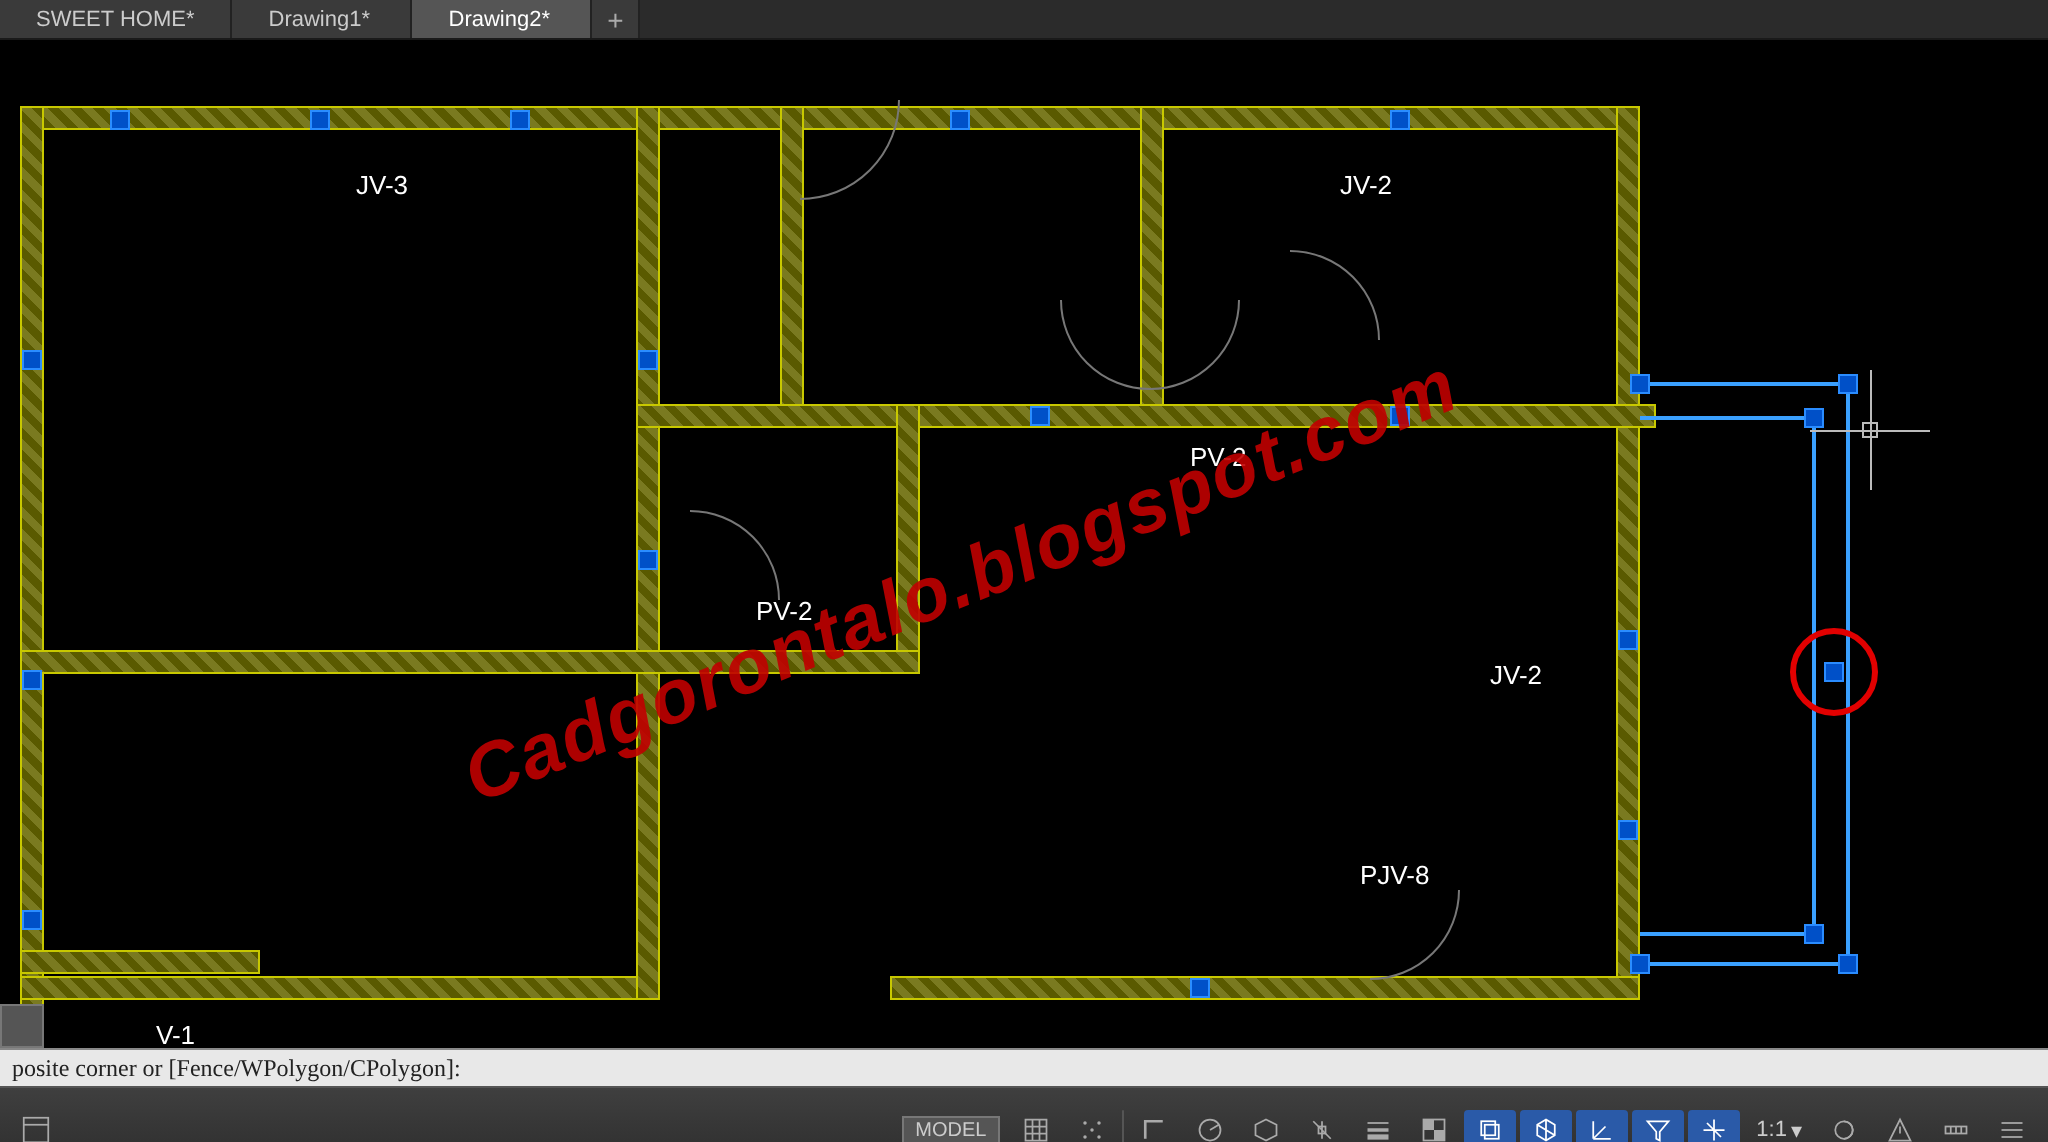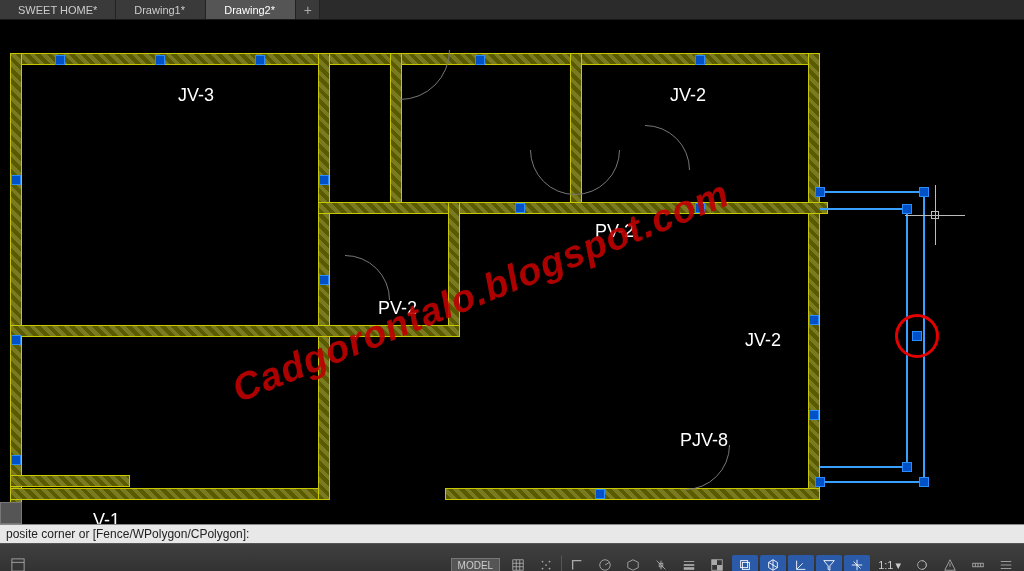--- a/index.html
+++ b/index.html
@@ -66,21 +66,21 @@
   }
   
   .sel-line {
     position: absolute;
     background: #3aa0ff;
   }
   
   .label {
     position: absolute;
     color: #fff;
-    font-size: 18px;
+    font-size: 13px;
     white-space: nowrap;
   }
   
   .arc {
     position: absolute;
     border: 1px solid #777;
     border-radius: 50%;
   }
   
   .cursor-h, .cursor-v {
@@ -115,21 +115,21 @@
     opacity: 0.9;
     pointer-events: none;
     white-space: nowrap;
   }
 
   
   .cmd-bar {
     height: 19px;
     background: #e8e8e8;
     color: #222;
-    font-family: Liberation Sans, sans-serif;
+    font-family: Liberation Serif, serif;
     font-size: 12px;
     padding: 2px 6px;
     display: flex;
     align-items: center;
     border-top: 1px solid #888;
   }
 
   
   .statusbar {
     height: 43px;
@@ -218,21 +218,21 @@
     <div class="arc" style="left:600px; top:105px; width:90px;  height:90px;  clip-path: inset(0 0 50% 50%);"></div>
     <div class="arc" style="left:300px; top:235px; width:90px;  height:90px;  clip-path: inset(0 0 50% 50%);"></div>
     <div class="arc" style="left:640px; top:380px; width:90px;  height:90px;  clip-path: inset(50% 0 0 50%);"></div>
 
     <span class="label" style="left:178px; top:65px;">JV-3</span>
     <span class="label" style="left:670px; top:65px;">JV-2</span>
     <span class="label" style="left:595px; top:201px;">PV-2</span>
     <span class="label" style="left:378px; top:278px;">PV-2</span>
     <span class="label" style="left:745px; top:310px;">JV-2</span>
     <span class="label" style="left:680px; top:410px;">PJV-8</span>
-    <span class="label" style="left:78px;  top:490px;margin-left:15px;">V-1</span>
+    <span class="label" style="left:78px;  top:490px;">V-1</span>
 
     <div class="sel-line" style="left:820px; top:171px; width:105px; height:2px;"></div>
     <div class="sel-line" style="left:923px; top:171px; width:2px;  height:292px;"></div>
     <div class="sel-line" style="left:820px; top:461px; width:105px; height:2px;"></div>
     <div class="sel-line" style="left:820px; top:188px; width:88px;  height:2px;"></div>
     <div class="sel-line" style="left:906px; top:188px; width:2px;  height:260px;"></div>
     <div class="sel-line" style="left:820px; top:446px; width:88px;  height:2px;"></div>
 
     <div class="grip" style="left:820px; top:172px;"></div>
     <div class="grip" style="left:924px; top:172px;"></div>

